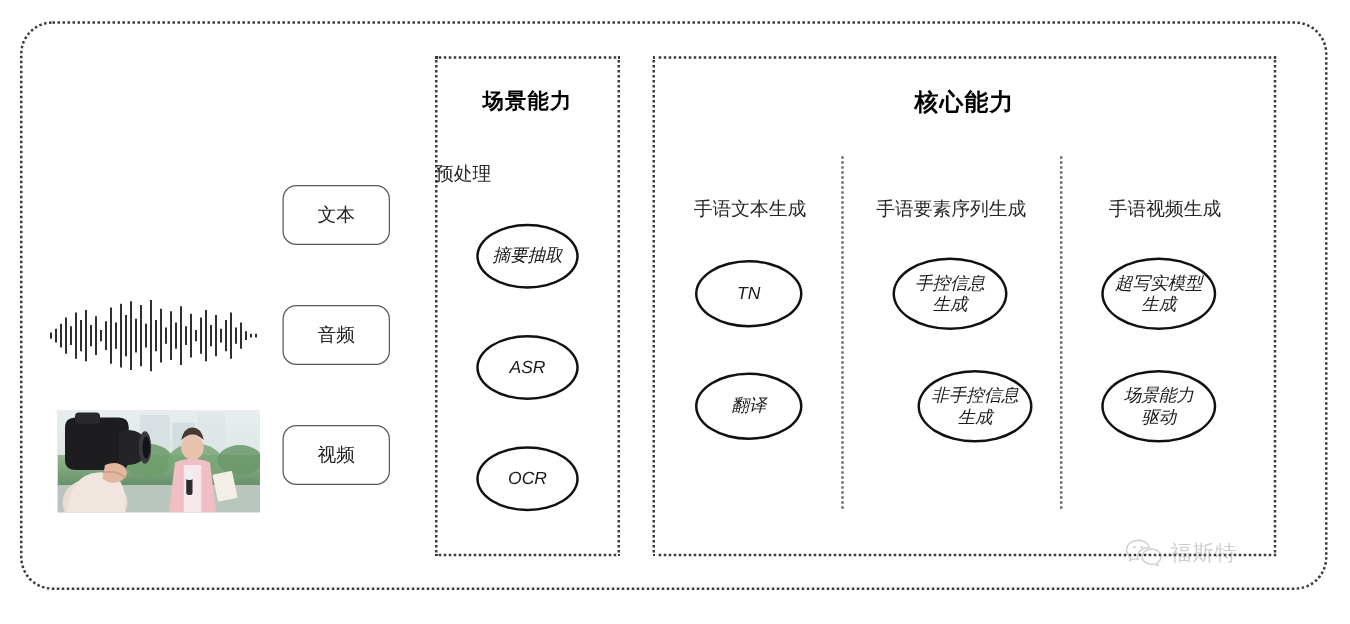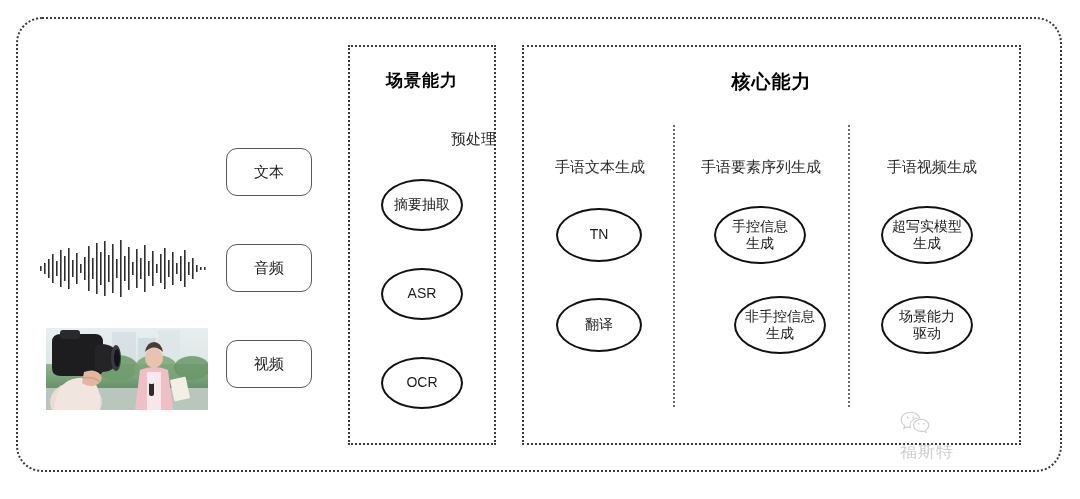--- a/index.html
+++ b/index.html
@@ -131,21 +131,21 @@
   }
   .scene-panel .panel-title {
     top: 22px;
     font-size: 17px;
   }
   .scene-subtitle {
     position: absolute;
     left: 348px;
     top: 130px;
     width: 148px;
-    text-align: right;
+    text-align: left;
     font-size: 15px;
     color: #272727;
     white-space: nowrap;
   }
 
   
   .core-panel {
     left: 522px;
     top: 45px;
     width: 499px;
@@ -185,20 +185,21 @@
     justify-content: center;
     text-align: center;
     border: 2.2px solid #111111;
     border-radius: 50%;
     background: #ffffff;
     box-sizing: border-box;
     font-size: 14px;
     color: #1b1b1b;
     line-height: 1.22;
     white-space: pre-line;
+    font-style: italic;
   }
 
   
   .e-zhaiyao { left: 381px; top: 179px; width: 82px; height: 52px; }
   .e-asr     { left: 381px; top: 268px; width: 82px; height: 52px; }
   .e-ocr     { left: 381px; top: 357px; width: 82px; height: 52px; }
 
   
   .e-tn  { left: 556px; top: 208px; width: 86px; height: 54px; }
   .e-fy  { left: 556px; top: 298px; width: 86px; height: 54px; }
@@ -206,26 +207,26 @@
   .e-sk  { left: 714px; top: 206px; width: 92px; height: 58px; }
   .e-fsk { left: 734px; top: 296px; width: 92px; height: 58px; }
   
   .e-cxs { left: 881px; top: 206px; width: 92px; height: 58px; }
   .e-gjd { left: 881px; top: 296px; width: 92px; height: 58px; }
 
   
   .watermark {
     position: absolute;
     left: 900px;
-    top: 410px;
+    top: 430px;
     display: flex;
+    align-items: center;
     gap: 6px;
     opacity: 0.42;
     pointer-events: none;
-    flex-direction: column;
   }
   .watermark-text {
     font-size: 17px;
     color: #8c8c8c;
     letter-spacing: 1px;
     white-space: nowrap;
   }
   .wechat-icon svg { display: block; }
 </style>
 </head>

